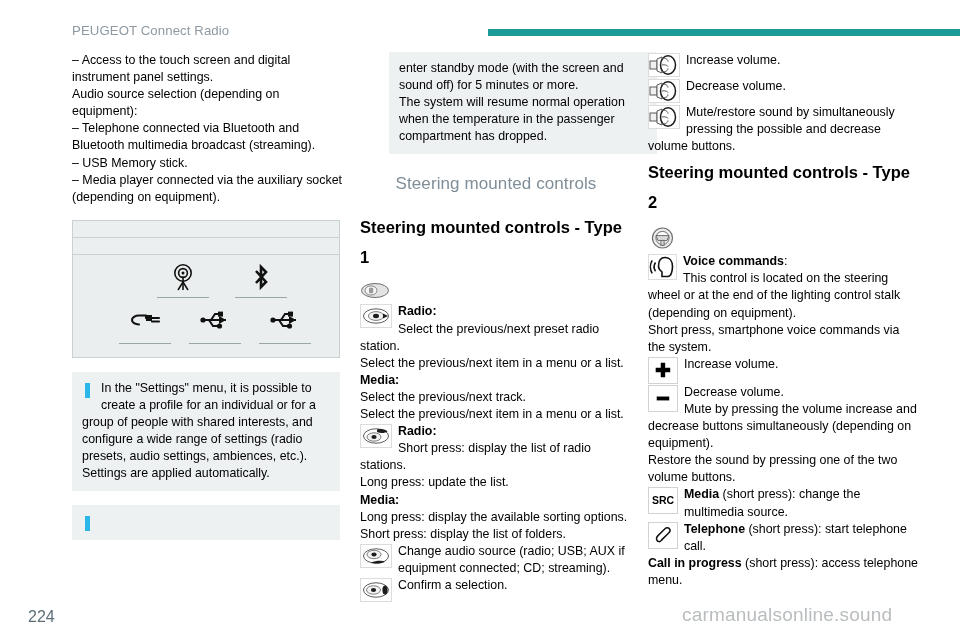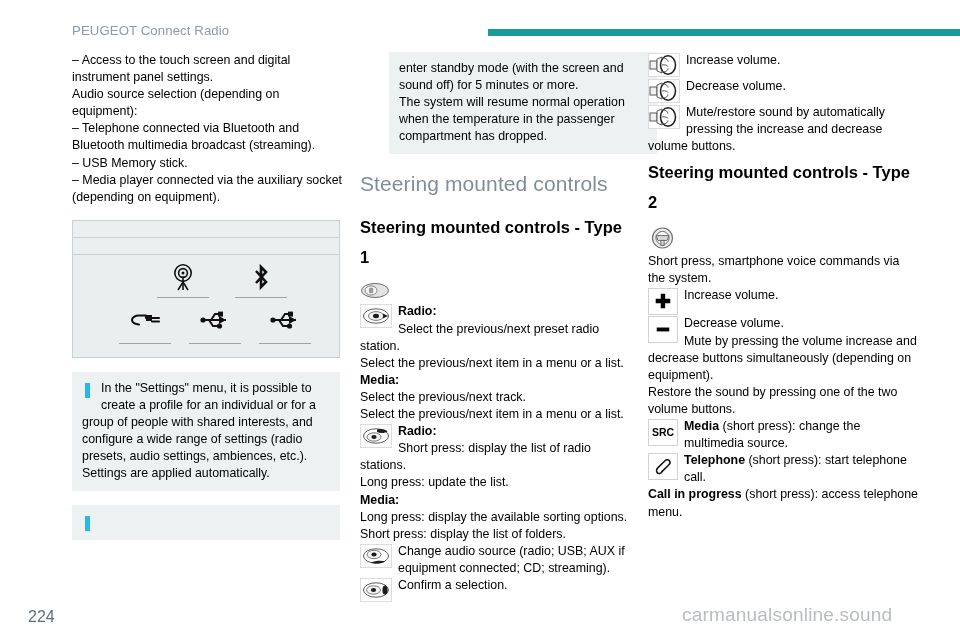--- a/index.html
+++ b/index.html
@@ -47,26 +47,27 @@
   }
   .col1 { left: 72px; }
   .col2 { left: 360px; }
   .col3 { left: 648px; }
 
   p.t { margin: 0; }
   .b { font-weight: bold; }
 
   
   h1.sec {
-    font-size: 21px;
+    font-size: 17px;
     font-weight: normal;
     color: #7f8e98;
     line-height: 28px;
     margin: 16px 0 14px 0;
     letter-spacing: .1px;
+    text-align: center;
   }
   h2.sub {
     font-size: 16.5px;
     font-weight: bold;
     color: #000;
     line-height: 30px;
     margin: 2px 0 10px 0;
   }
   h2.sub.tight { margin-top: 2px; }
 
@@ -386,34 +387,45 @@
         <span class="kb">
           <svg width="30" height="22" viewBox="0 0 30 22">
             <rect x="1" y="7" width="7" height="8" fill="#f0f0f0" stroke="#5a5a5a" stroke-width="1"></rect>
             <path d="M8 5 L13 3 L13 19 L8 17 Z" fill="#fafafa" stroke="#5a5a5a" stroke-width="1"></path>
             <ellipse cx="19" cy="11" rx="7.5" ry="9.3" fill="#fff" stroke="#1d1d1d" stroke-width="1.5"></ellipse>
             <path d="M13 4.4 C16 3.4 19 5.4 19 7.6" fill="none" stroke="#5a5a5a" stroke-width="1"></path>
             <path d="M12.8 11 C16 10.4 19 11.4 19 12.6" fill="none" stroke="#5a5a5a" stroke-width="1"></path>
             <path d="M13 17.6 C16 18.6 19 16.6 19 14.4" fill="none" stroke="#5a5a5a" stroke-width="1"></path>
           </svg>
         </span>
-        <p>Mute/restore sound by automatically pressing the increase and decrease volume buttons.</p>
+        <p>Mute/restore sound by simultaneously pressing the possible and decrease volume buttons.</p>
       </div>
 
       <h2 class="sub">Steering mounted controls - Type 2</h2>
 
       <div class="figicon">
         <svg width="29" height="22" viewBox="0 0 29 22">
           <circle cx="14.5" cy="11" r="10" fill="#ececec" stroke="#6b6b6b" stroke-width="1.2"></circle>
           <circle cx="14.5" cy="11" r="6.6" fill="#fff" stroke="#6b6b6b" stroke-width="1"></circle>
           <path d="M8 8.6 L21 8.6 L19 13.6 L10 13.6 Z" fill="#d9d9d9" stroke="#6b6b6b" stroke-width="1"></path>
           <rect x="12.9" y="13.4" width="3.2" height="5" fill="#d9d9d9" stroke="#6b6b6b" stroke-width="1"></rect>
         </svg>
       </div>
 
+      <div class="clearfix">
+        <span class="kb">
+          <svg width="27" height="24" viewBox="0 0 27 24">
+            <path d="M16 2.5 C21 2.5 23.5 6.5 23.5 11.5 C23.5 16 22 21.5 19 21.5 L13 21.5 L13 17 C10.5 15 9.5 13 9.5 11.5 C9.5 6.5 11.5 2.5 16 2.5 Z" fill="none" stroke="#111" stroke-width="1.6"></path>
+            <path d="M6.5 7.5 C4.8 10 4.8 13.6 6.5 16.2" fill="none" stroke="#111" stroke-width="1.6"></path>
+            <path d="M3.2 5.4 C.9 9.2 .9 14.6 3.2 18.4" fill="none" stroke="#111" stroke-width="1.6"></path>
+          </svg>
+        </span>
+        <p><span class="b">Voice commands</span><span>:</span></p>
+        <p>This control is located on the steering wheel or at the end of the lighting control stalk (depending on equipment).</p>
+      </div>
       <p>Short press, smartphone voice commands via the system.</p>
 
       <div class="clearfix">
         <span class="kbox big">✚</span>
         <p>Increase volume.</p>
       </div>
 
       <div class="clearfix">
         <span class="kbox big">━</span>
         <p>Decrease volume.</p>

